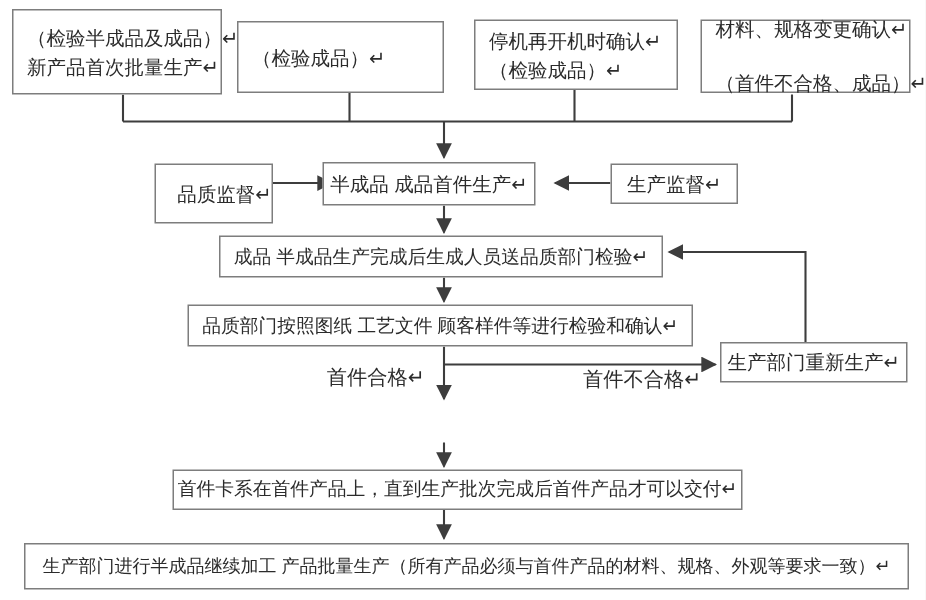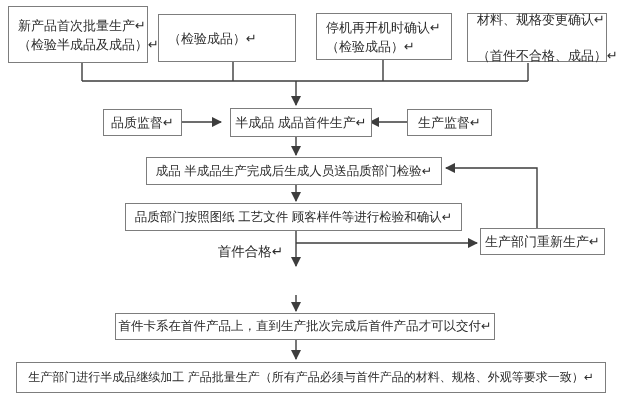--- a/index.html
+++ b/index.html
@@ -70,58 +70,59 @@
     <path class="conn" marker-end="url(#arrow)" d="M296 243 H477"></path>
 
     <polyline class="conn" marker-end="url(#arrow)" points="537,228 537,168 446,168"></polyline>
 
     <path class="conn" marker-end="url(#arrow)" d="M296 295 V311"></path>
 
     <path class="conn" marker-end="url(#arrow)" d="M296 340 V359"></path>
   </svg>
 
   <div class="node leftpad" style="left:8px;top:6px;width:140px;height:57px;">
+    <span class="ln">（检验半成品及成品）↵</span>
     <span class="ln">新产品首次批量生产↵</span>
-    <span class="ln">（检验半成品及成品）↵</span>
   </div>
   <div class="node leftpad" style="left:158px;top:14px;width:138px;height:48px;">
     <span class="ln">（检验成品）↵</span>
   </div>
   <div class="node leftpad" style="left:316px;top:13px;width:136px;height:47px;">
     <span class="ln">停机再开机时确认↵</span>
     <span class="ln">（检验成品）↵</span>
   </div>
   <div class="node leftpad" style="left:467px;top:13px;width:140px;height:49px;gap:17px;">
     <span class="ln">材料、规格变更确认↵</span>
     <span class="ln">（首件不合格、成品）↵</span>
   </div>
 
-  <div class="node centered" style="left:103px;top:109px;width:79px;height:27px;">
+  <div class="node centered" style="left:103px;top:109px;width:79px;height:40px;align-items:flex-end;">
     <span class="ln">品质监督↵</span>
   </div>
-  <div class="node centered" style="left:230px;top:108px;width:142px;height:29px;">
+  <div class="node centered" style="left:215px;top:108px;width:142px;height:29px;">
     <span class="ln">半成品 成品首件生产↵</span>
   </div>
   <div class="node centered" style="left:407px;top:109px;width:85px;height:27px;">
     <span class="ln">生产监督↵</span>
   </div>
 
   <div class="node centered fs125" style="left:146px;top:157px;width:296px;height:28px;">
     <span class="ln">成品 半成品生产完成后生成人员送品质部门检验↵</span>
   </div>
 
   <div class="node centered fs125" style="left:125px;top:203px;width:337px;height:28px;">
     <span class="ln">品质部门按照图纸 工艺文件 顾客样件等进行检验和确认↵</span>
   </div>
 
   <div class="node centered" style="left:480px;top:228px;width:125px;height:27px;">
     <span class="ln">生产部门重新生产↵</span>
   </div>
 
   <div class="edge-label" style="left:203px;top:243px;width:95px;">首件合格↵</div>
+  <div class="edge-label" style="left:373px;top:244px;width:110px;">首件不合格↵</div>
 
 
   <div class="node centered fs125" style="left:115px;top:313px;width:380px;height:27px;">
     <span class="ln">首件卡系在首件产品上，直到生产批次完成后首件产品才可以交付↵</span>
   </div>
 
   <div class="node centered fs12" style="left:16px;top:362px;width:590px;height:31px;">
     <span class="ln">生产部门进行半成品继续加工 产品批量生产（所有产品必须与首件产品的材料、规格、外观等要求一致）↵</span>
   </div>
 

